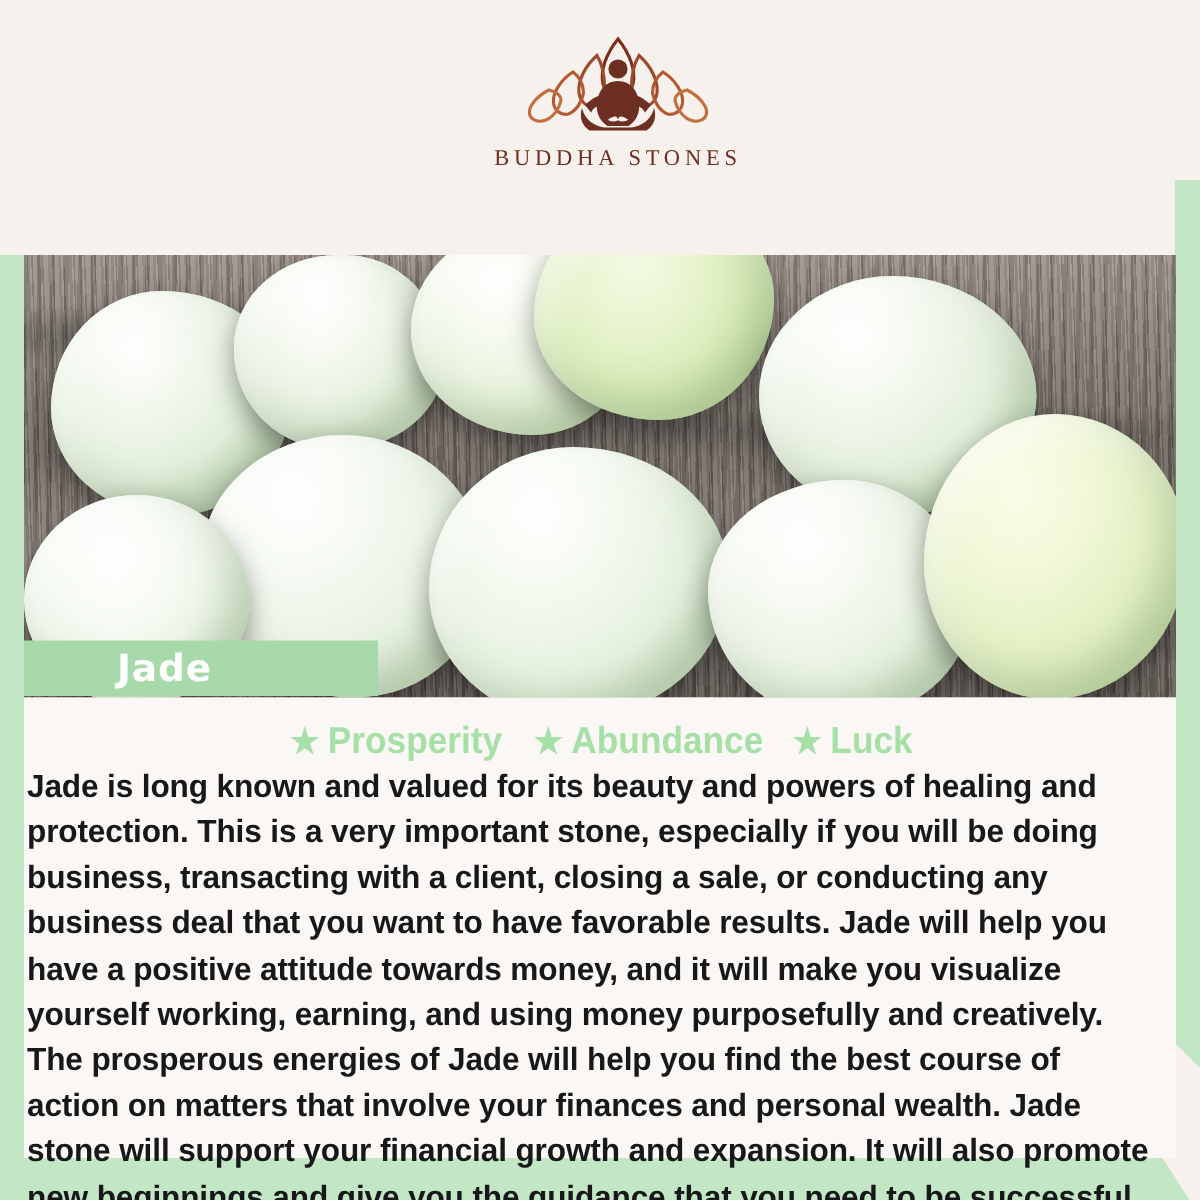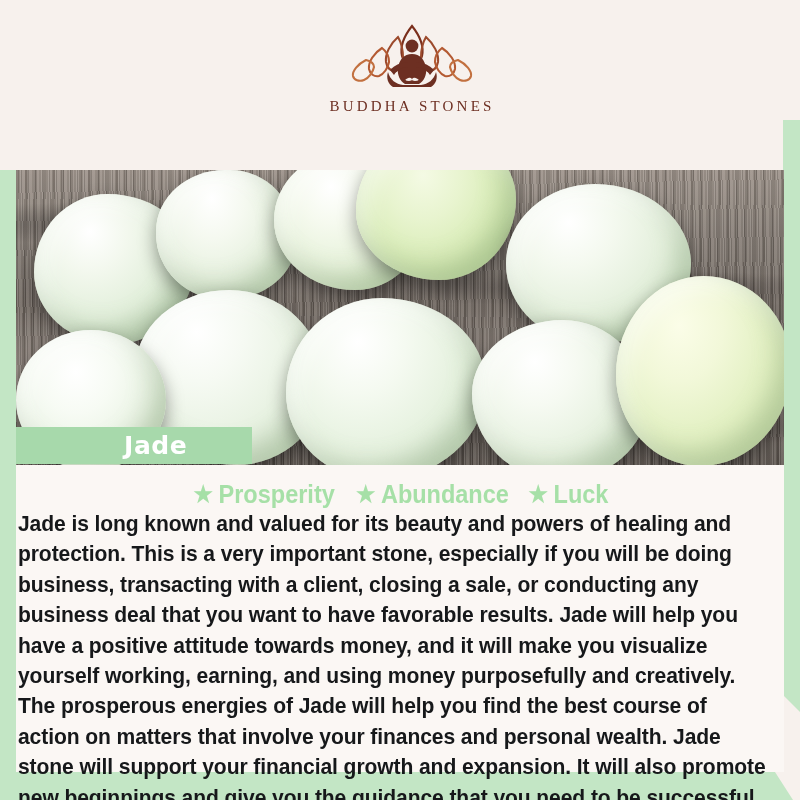--- a/index.html
+++ b/index.html
@@ -131,21 +131,21 @@
       background:radial-gradient(ellipse at 40% 30%, #ffffff 0%,#f7fbf4 30%,#e9f3e3 62%,#d3e5cb 86%,#b8cdb0 100%);}
 
   
   .jade-bar{
     position:absolute;left:16px;top:427px;width:236px;height:37px;
     background:#a7d9ab;
     display:flex;align-items:center;
     z-index:5;
   }
   .jade-bar span{
-    margin-left:108px;
+    margin-left:62px;
     color:#ffffff;
     font-size:25px;
     font-weight:bold;
     letter-spacing:.6px;
     font-family:"DejaVu Sans", sans-serif;
   }
 
   
   .content{
     position:absolute;left:16px;top:465px;width:768px;height:307px;

